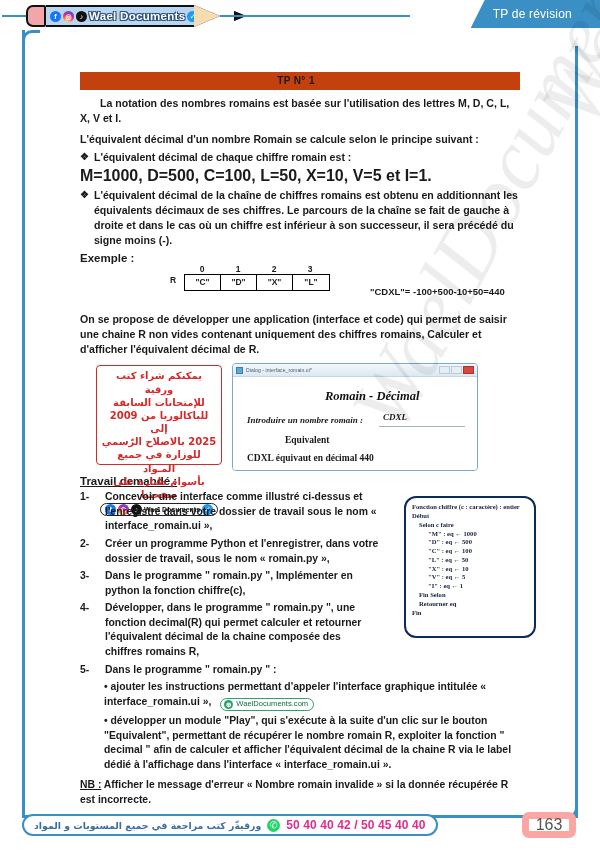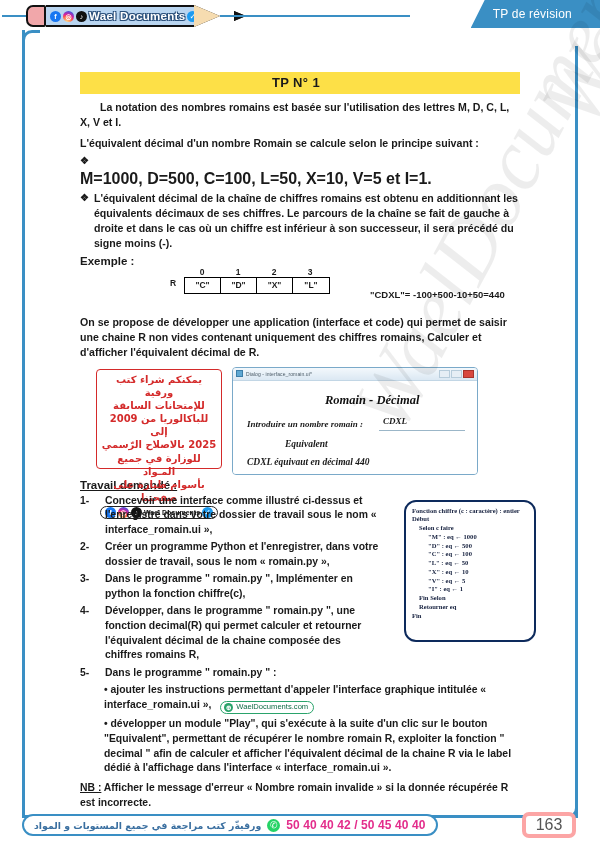--- a/index.html
+++ b/index.html
@@ -109,22 +109,22 @@
 
   
   .content {
     position: absolute; left: 80px; top: 72px;
     width: 440px;
     color: #1a1a1a;
   }
   .tp-title {
     text-align: center;
     font-weight: bold;
-    font-size: 13px;
-    background: #fde047;
+    font-size: 10px;
+    background: #c2410c;
     padding: 3px 8px 4px 0;
     letter-spacing: .4px;
   }
   .p {
     font-size: 10.6px; font-weight: bold; line-height: 1.42;
     margin-top: 6px; text-align: left;
   }
   .p.indent { text-indent: 20px; }
   .bullet-row {
     display: flex; gap: 5px; font-size: 10.6px; font-weight: bold;
@@ -215,26 +215,26 @@
   .app-field {
     position: absolute; left: 146px; top: 35px;
     width: 86px; height: 15px;
     border-bottom: 1px solid #9bb6c8;
     font-size: 9px; font-weight: bold; font-style: italic;
     font-family: "Liberation Serif", serif;
     padding-left: 4px;
   }
   .app-btn-equiv {
     position: absolute; left: 52px; top: 58px;
-    font-size: 9.5px; font-weight: bold; font-style: italic;
+    font-size: 9.5px; font-weight: bold; 
     font-family: "Liberation Serif", serif;
   }
   .app-result {
     position: absolute; left: 14px; top: 76px;
-    font-size: 9.5px; font-weight: bold; font-style: italic;
+    font-size: 9.5px; font-weight: bold; 
     font-family: "Liberation Serif", serif;
   }
 
   
   .travail-label {
     font-size: 11.5px; font-weight: bold; text-decoration: underline;
     margin-top: 4px;
   }
   .task-area { position: relative; }
   .tasks { width: 300px; }
@@ -325,21 +325,21 @@
     background: #25d366; color:#fff; font-size: 9px;
     text-align: center; line-height: 13px;
   }
   .footer-ar {
     font-size: 9.4px; font-weight: bold; color: #3a6fa0;
     font-family: "DejaVu Sans", sans-serif;
   }
   .page-num {
     position: absolute; right: 24px; bottom: 12px;
     min-width: 54px; height: 26px;
-    border: 4px solid #fca5a5; border-radius: 7px;
+    border: 7px solid #fca5a5; border-radius: 7px;
     background: #fff;
     display: flex; align-items: center; justify-content: center;
     font-size: 16px; color: #555; font-weight: normal;
   }
 </style>
 </head>
 <body>
 
 <div id="page">
 
@@ -369,20 +369,21 @@
 
   <div class="content">
 
     <div class="tp-title">TP N° 1</div>
 
     <div class="p indent">La notation des nombres romains est basée sur l'utilisation des lettres M, D, C, L, X, V et I.</div>
     <div class="p">L'équivalent décimal d'un nombre Romain se calcule selon le principe suivant :</div>
 
     <div class="bullet-row">
       <span class="bullet-mark">❖</span>
+      <span>L'équivalent décimal de chaque chiffre romain est :</span>
     </div>
     <div class="center-line">M=1000, D=500, C=100, L=50, X=10, V=5 et I=1.</div>
 
     <div class="bullet-row">
       <span class="bullet-mark">❖</span>
       <span>L'équivalent décimal de la chaîne de chiffres romains est obtenu en additionnant les équivalents décimaux de ses chiffres. Le parcours de la chaîne se fait de gauche à droite et dans le cas où un chiffre est inférieur à son successeur, il sera précédé du signe moins (-).</span>
     </div>
 
     <div class="exemple-label">Exemple :</div>
 

